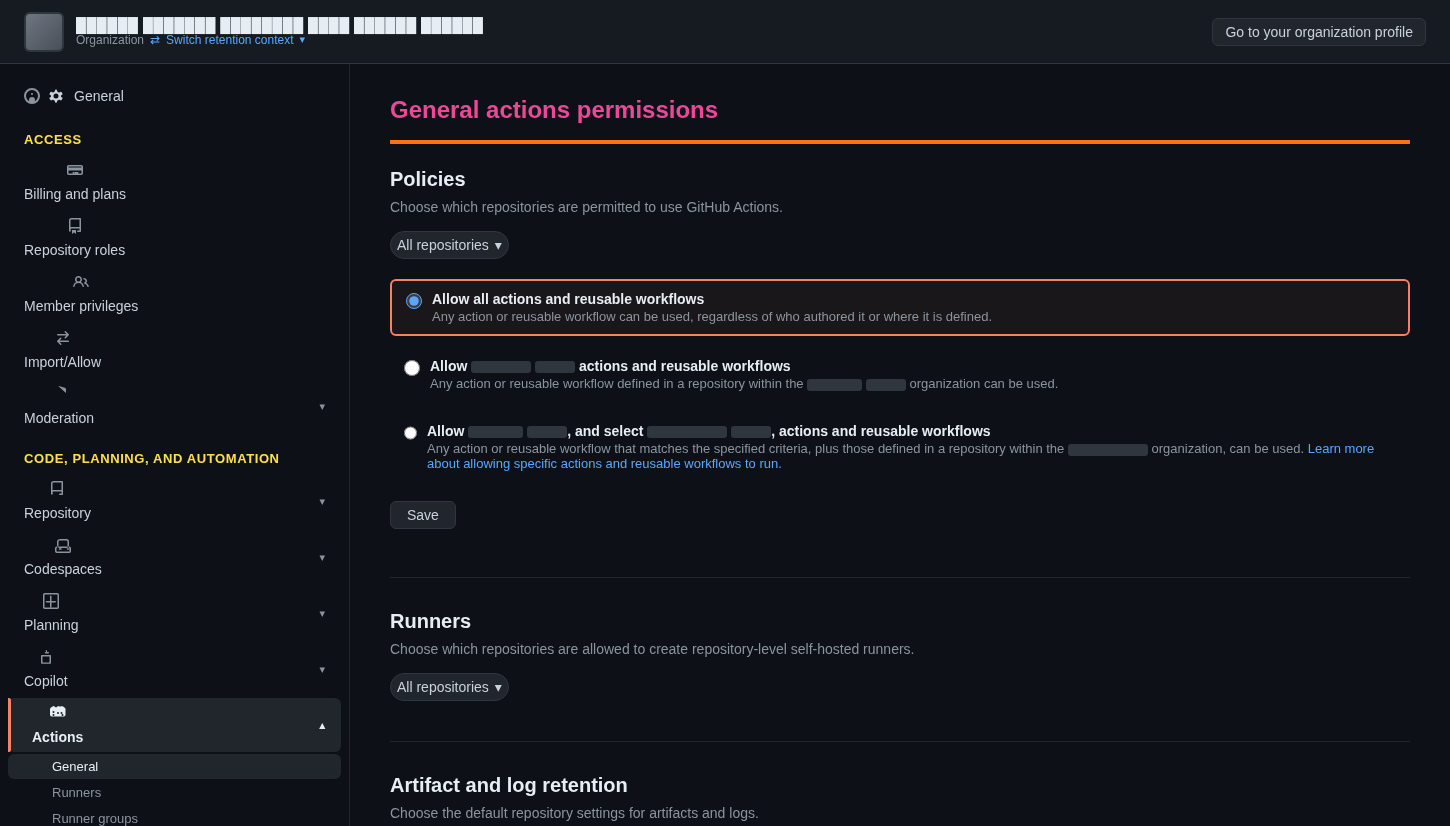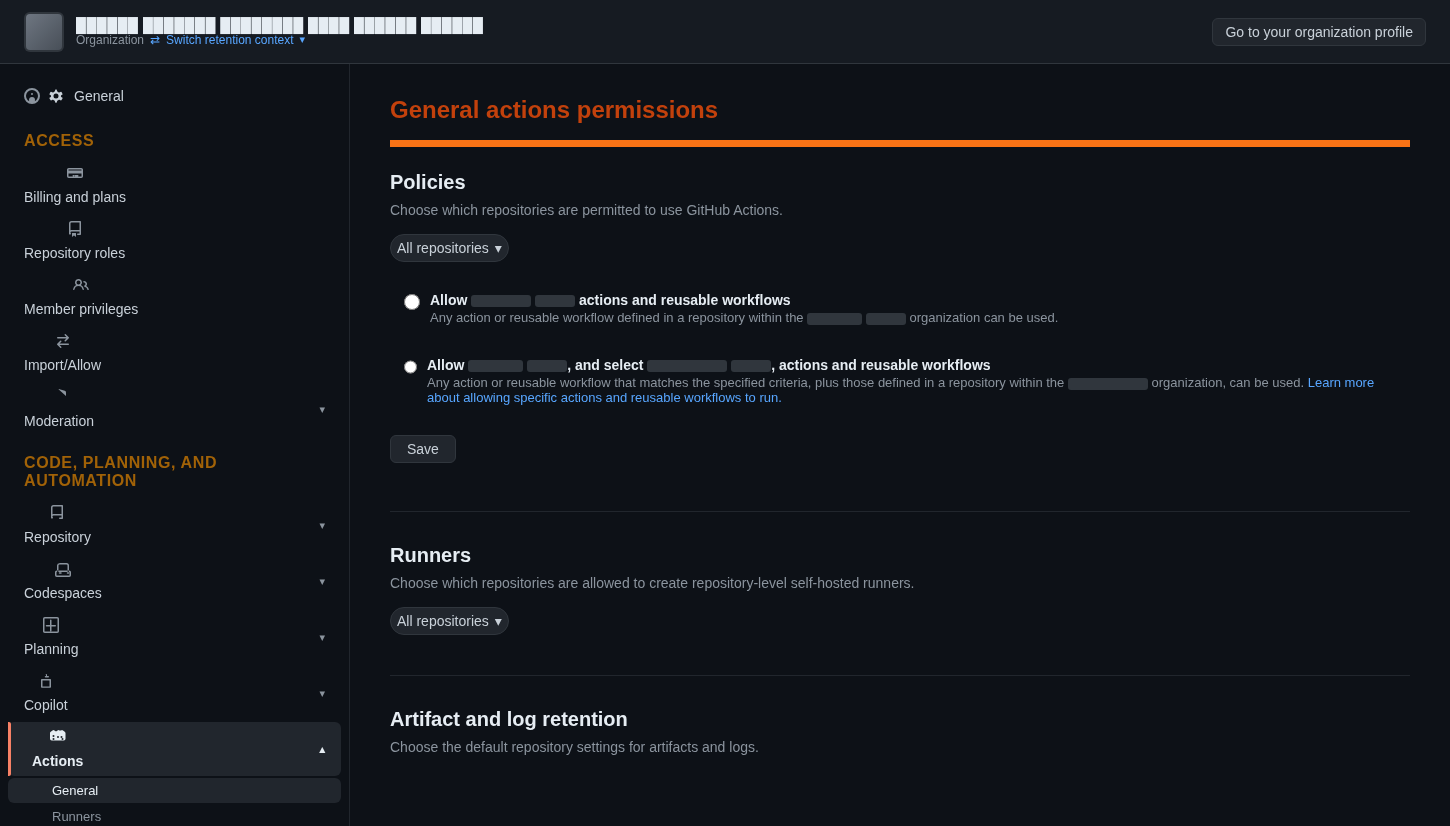--- a/index.html
+++ b/index.html
@@ -99,23 +99,23 @@
       align-items: center;
       gap: 8px;
       padding: 8px 16px;
       color: #c9d1d9;
       cursor: pointer;
       font-size: 14px;
       border-radius: 6px;
       margin: 0 8px 4px;
     }
     .sidebar-section-label {
-      font-size: 16px;
+      font-size: 13px;
       font-weight: 600;
-      color: #a16207;
+      color: #fde047;
       text-transform: uppercase;
       letter-spacing: 0.6px;
       padding: 16px 24px 8px;
     }
     .sidebar-item {
       display: flex;
       align-items: center;
       gap: 8px;
       padding: 7px 16px;
       color: #c9d1d9;
@@ -152,24 +152,24 @@
 
     
     .main-content {
       flex: 1;
       padding: 32px 40px;
       overflow-y: auto;
     }
     .page-title {
       font-size: 24px;
       font-weight: 600;
-      color: #c2410c;
+      color: #ec4899;
       margin-bottom: 24px;
       padding-bottom: 16px;
-      border-bottom: 7px solid #f97316;
+      border-bottom: 4px solid #f97316;
     }
 
     
     .section {
       margin-bottom: 40px;
     }
     .section-title {
       font-size: 20px;
       font-weight: 600;
       color: #e6edf3;
@@ -439,20 +439,27 @@
       <h2 class="section-title">Policies</h2>
       <p class="section-desc">Choose which repositories are permitted to use GitHub Actions.</p>
 
       <button class="dropdown-btn">
         <span>All repositories</span>
         <span>▾</span>
       </button>
 
       <div class="radio-options">
 
+        <div class="radio-option highlighted">
+          <input type="radio" name="actions-policy" id="allow-all" checked="" style="">
+          <div>
+            <label class="radio-label" for="allow-all">Allow all actions and reusable workflows</label>
+            <p class="radio-desc">Any action or reusable workflow can be used, regardless of who authored it or where it is defined.</p>
+          </div>
+        </div>
 
         <div class="radio-option">
           <input type="radio" name="actions-policy" id="allow-org" style="">
           <div>
             <label class="radio-label" for="allow-org">
               Allow <span class="radio-redacted" style="width:60px;">&nbsp;</span> <span class="radio-redacted" style="width:40px;">&nbsp;</span> actions and reusable workflows
             </label>
             <p class="radio-desc">
               Any action or reusable workflow defined in a repository within the <span class="radio-redacted" style="width:55px;">&nbsp;</span> <span class="radio-redacted" style="width:40px;">&nbsp;</span> organization can be used.
             </p>

